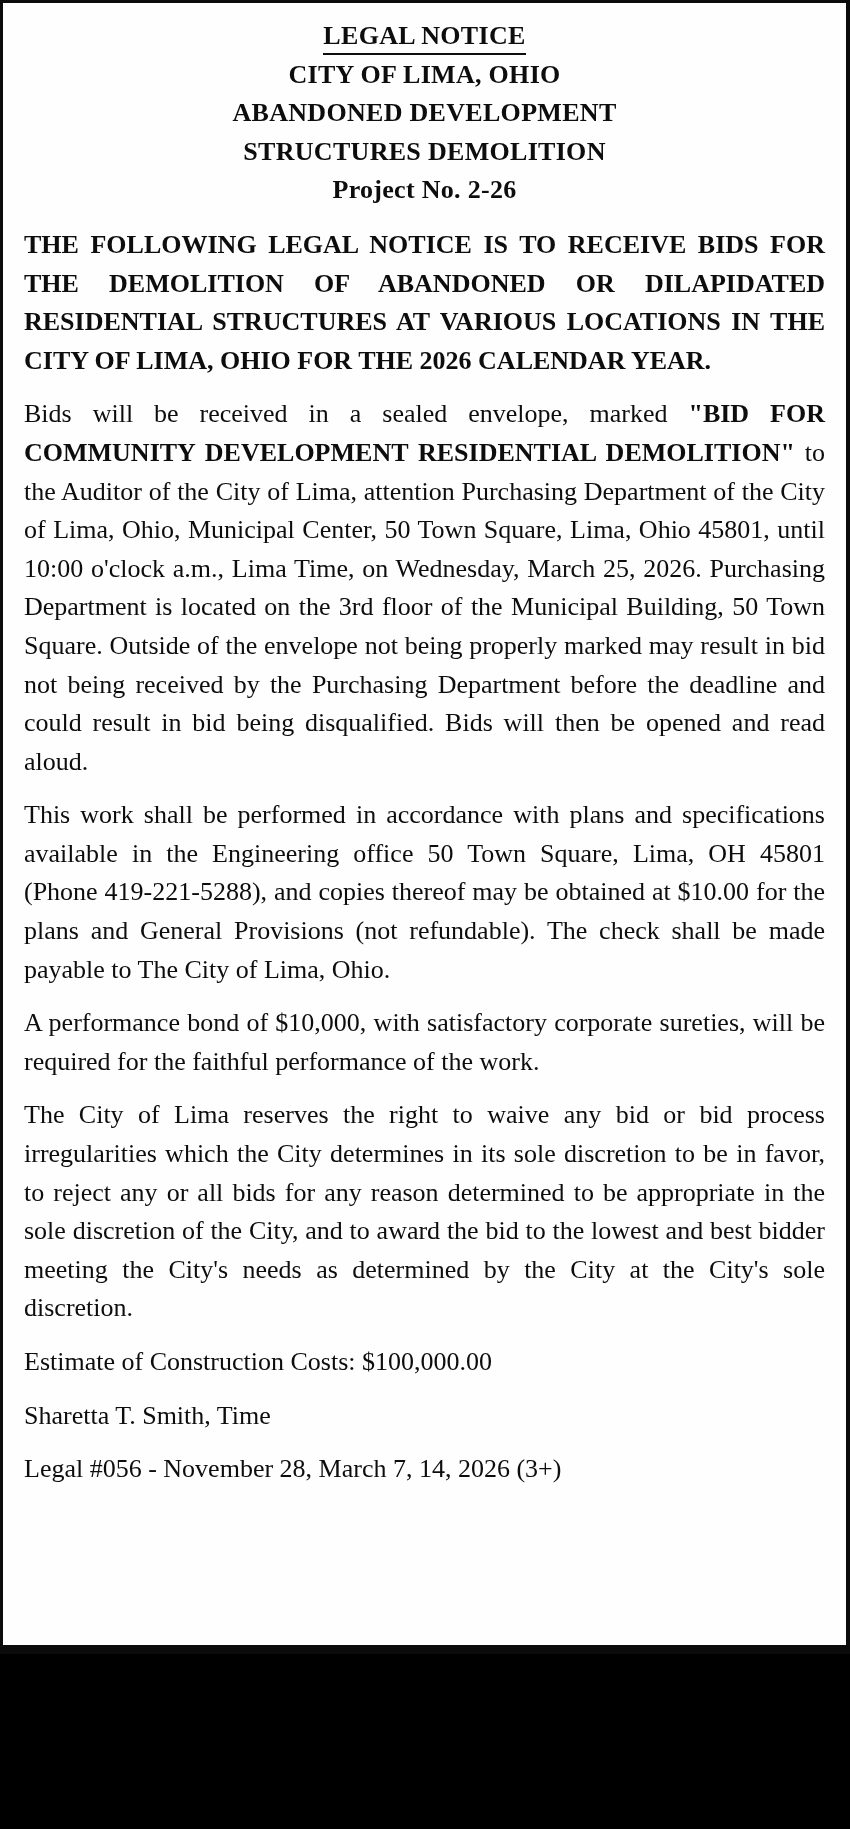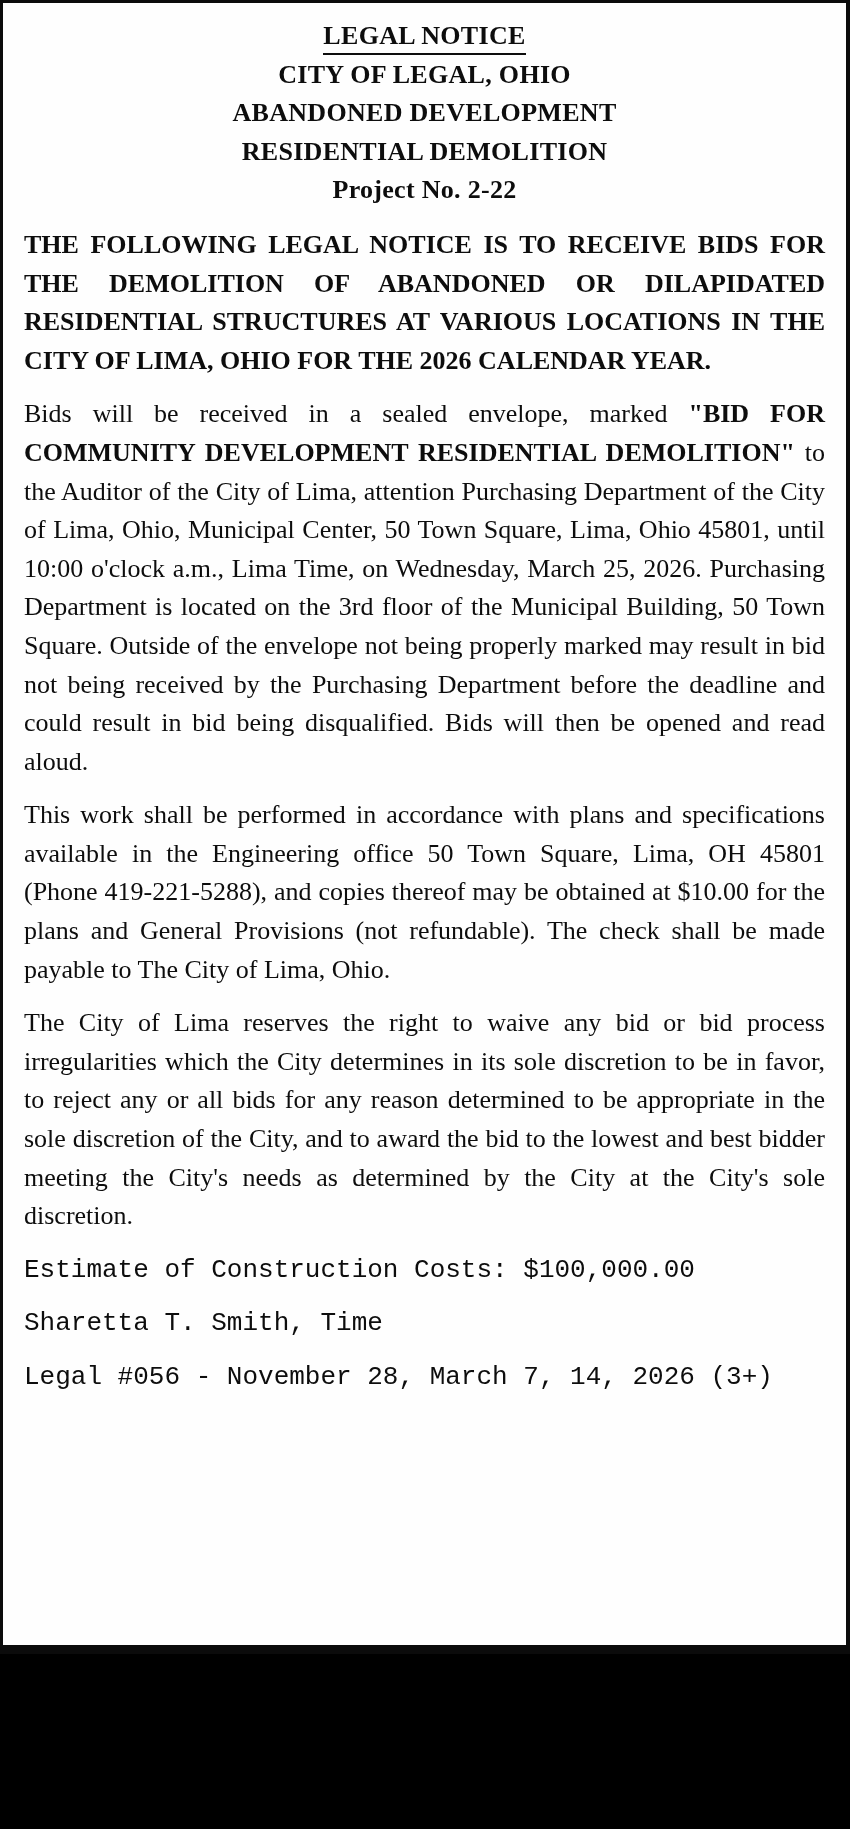--- a/index.html
+++ b/index.html
@@ -33,46 +33,47 @@
     display: inline-block;
     border-bottom: 2.5px solid #0d0d0d;
     padding-bottom: 1px;
     line-height: 33px;
   }
   p.para {
     margin: 8px 0 15px 0;
     text-align: justify;
     text-justify: inter-word;
   }
-  p.para.nojust { text-align: left; font-family: Liberation Mono, monospace; }
+  p.para.nojust { text-align: left; }
   .header-block { margin-bottom: 16px; }
   b { font-weight: bold; }
 </style>
 </head>
 <body>
 
 <div class="sheet">
 
   <div class="header-block">
     <div class="hline">
       <span class="title-underline">LEGAL NOTICE</span>
     </div>
-    <div class="hline">CITY OF LEGAL, OHIO</div>
+    <div class="hline">CITY OF LIMA, OHIO</div>
     <div class="hline">ABANDONED DEVELOPMENT</div>
-    <div class="hline">RESIDENTIAL DEMOLITION</div>
-    <div class="hline">Project No. 2-22</div>
+    <div class="hline">STRUCTURES DEMOLITION</div>
+    <div class="hline">Project No. 2-26</div>
   </div>
 
   <p class="para bold">THE FOLLOWING LEGAL NOTICE IS TO RECEIVE BIDS FOR THE DEMOLITION OF ABANDONED OR DILAPIDATED RESIDENTIAL STRUCTURES AT VARIOUS LOCATIONS IN THE CITY OF LIMA, OHIO FOR THE 2026 CALENDAR YEAR.</p>
 
 
   <p class="para"><span>Bids will be received in a sealed envelope, marked </span><b>"BID FOR COMMUNITY DEVELOPMENT RESIDENTIAL DEMOLITION"</b><span> to the Auditor of the City of Lima, attention Purchasing Department of the City of Lima, Ohio, Municipal Center, 50 Town Square, Lima, Ohio 45801, until 10:00 o'clock a.m., Lima Time, on Wednesday, March 25, 2026. Purchasing Department is located on the 3rd floor of the Municipal Building, 50 Town Square. Outside of the envelope not being properly marked may result in bid not being received by the Purchasing Department before the deadline and could result in bid being disqualified. Bids will then be opened and read aloud.</span></p>
 
   <p class="para">This work shall be performed in accordance with plans and specifications available in the Engineering office 50 Town Square, Lima, OH 45801 (Phone 419-221-5288), and copies thereof may be obtained at $10.00 for the plans and General Provisions (not refundable). The check shall be made payable to The City of Lima, Ohio.</p>
 
+  <p class="para">A performance bond of $10,000, with satisfactory corporate sureties, will be required for the faithful performance of the work.</p>
 
   <p class="para">The City of Lima reserves the right to waive any bid or bid process irregularities which the City determines in its sole discretion to be in favor, to reject any or all bids for any reason determined to be appropriate in the sole discretion of the City, and to award the bid to the lowest and best bidder meeting the City's needs as determined by the City at the City's sole discretion.</p>
 
   <p class="para nojust">Estimate of Construction Costs: $100,000.00</p>
 
   <p class="para nojust">Sharetta T. Smith, Time</p>
 
   <p class="para nojust">Legal #056 - November 28, March 7, 14, 2026 (3+)</p>
 
 </div>

